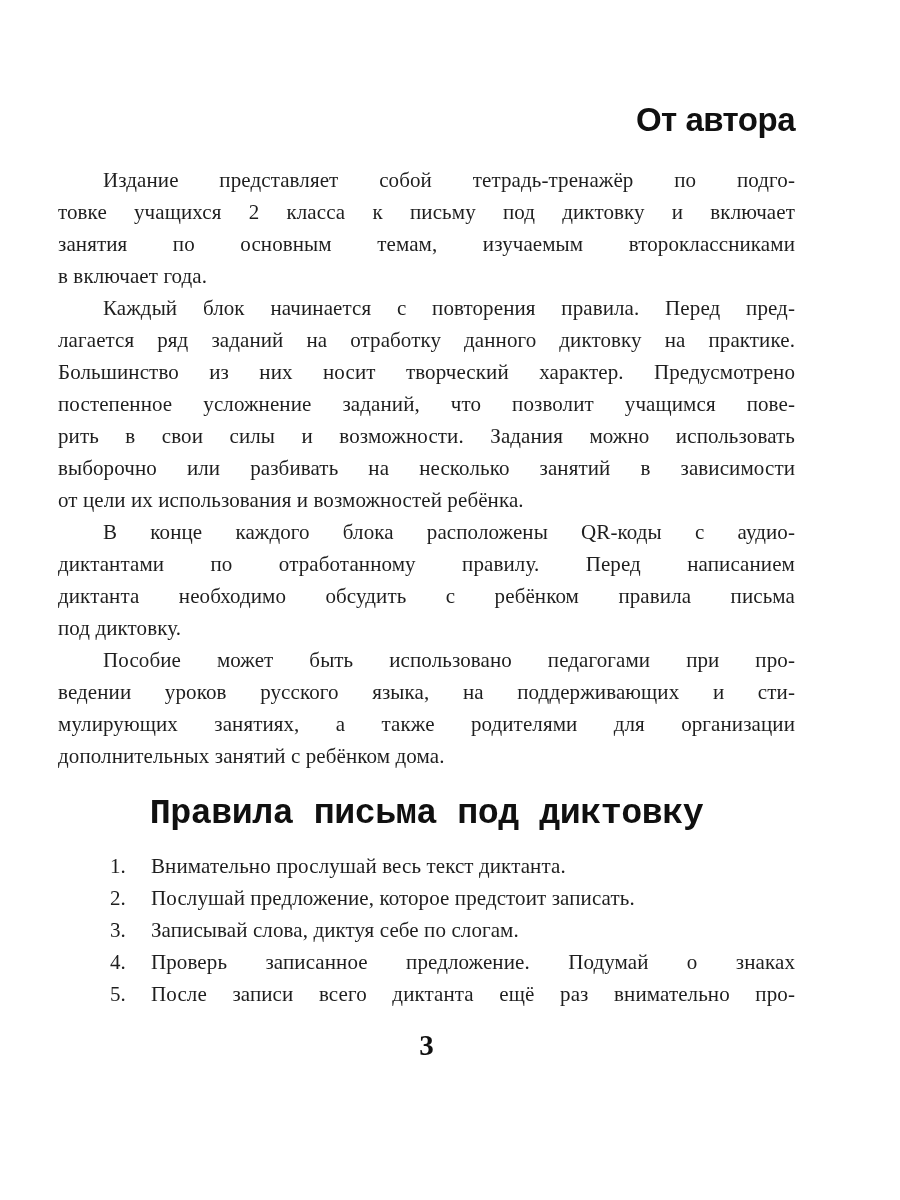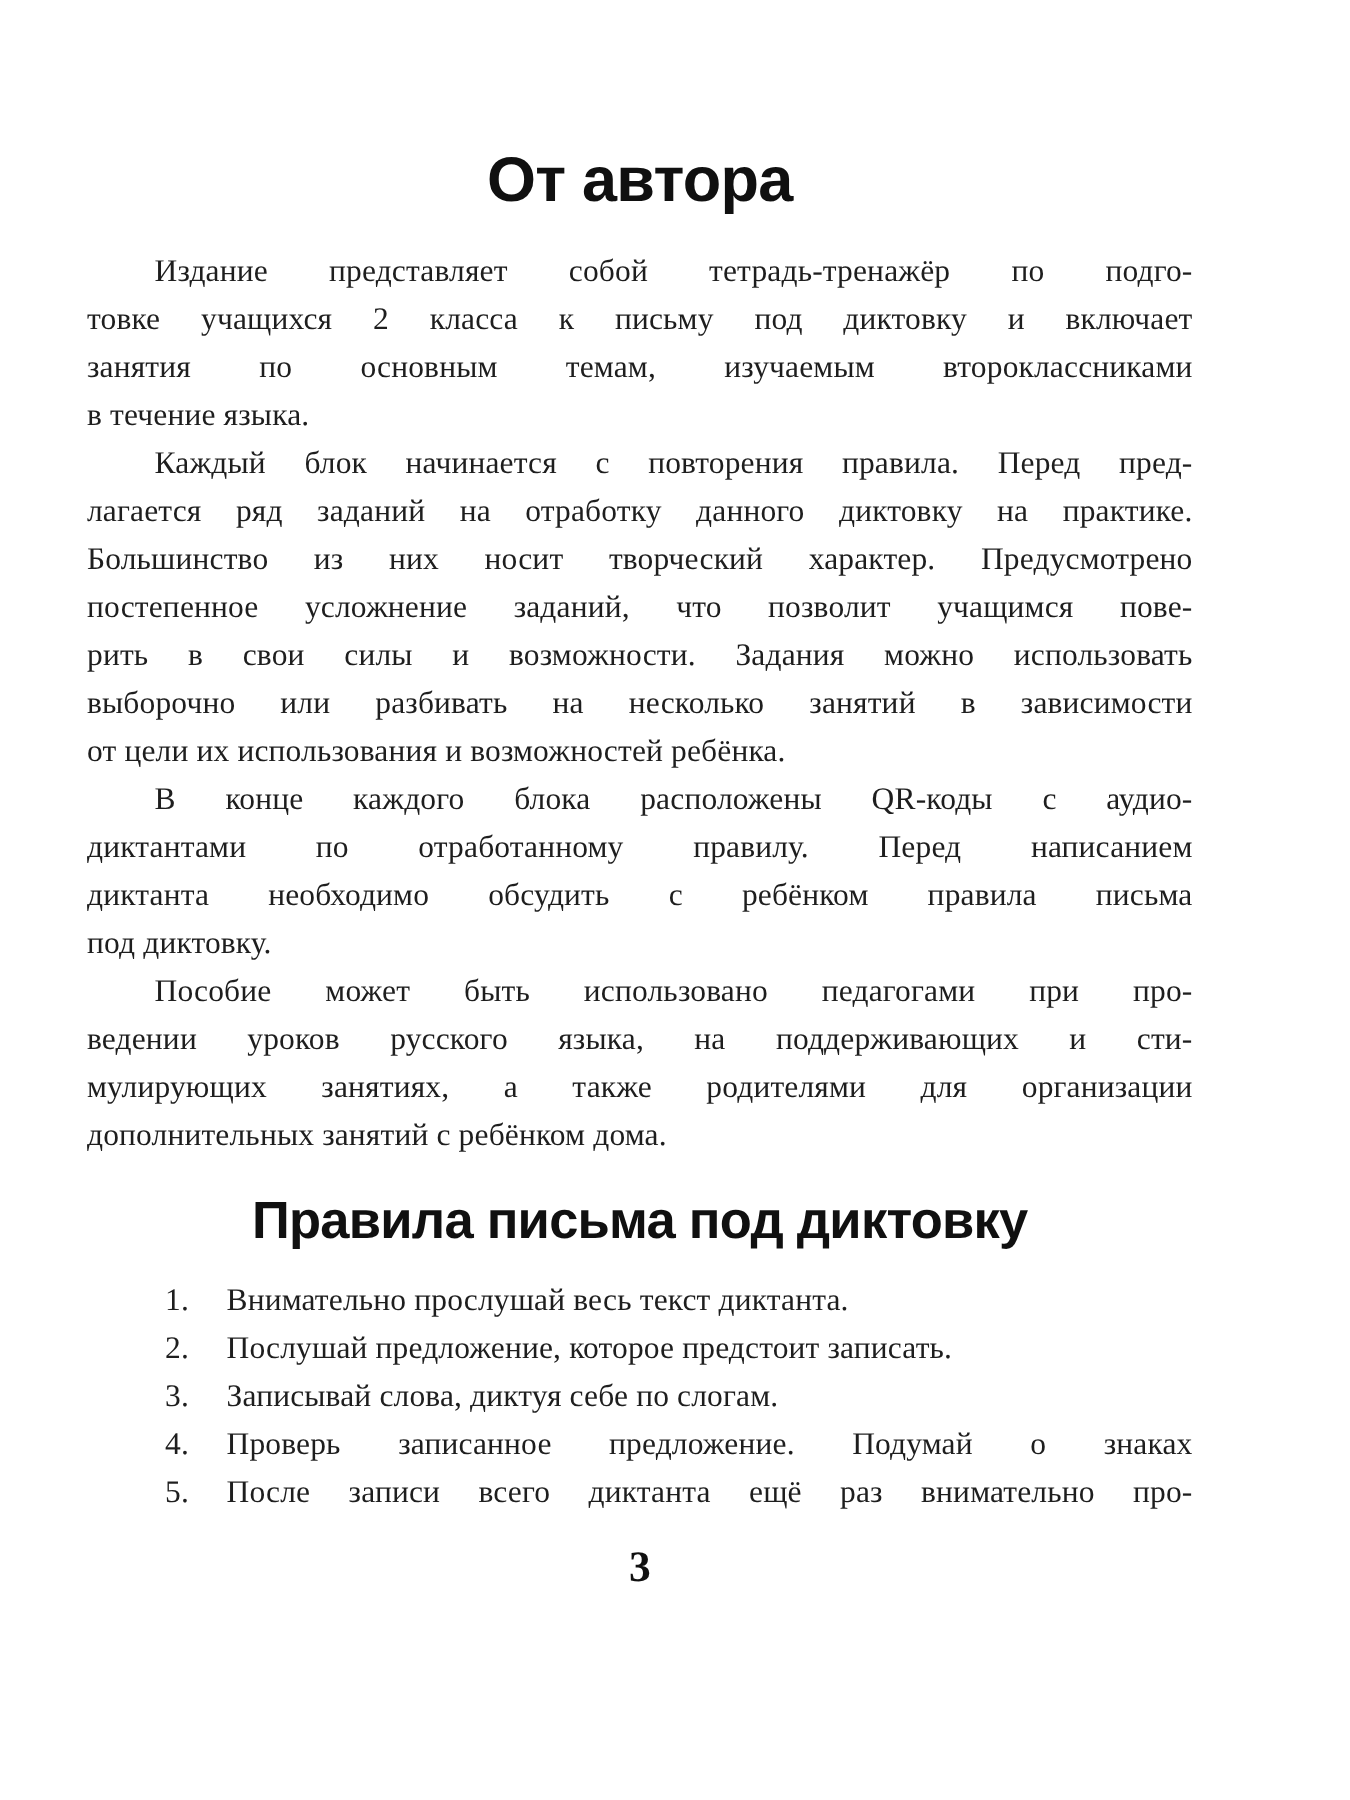--- a/index.html
+++ b/index.html
@@ -18,24 +18,24 @@
   }
   .col{
     margin-left:58px;
     width:737px;
   }
   .page-title{
     margin:0;
     padding-top:97px;
     font-family:"Liberation Sans", sans-serif;
     font-weight:bold;
-    font-size:42px;
+    font-size:33px;
     line-height:46px;
     letter-spacing:-0.5px;
-    text-align:center;
+    text-align:right;
     color:var(--heading);
   }
   .paras{margin-top:21px;}
   .para{margin:0;padding:0;}
   .ln{
     display:block;
     height:32px;
     line-height:32px;
     font-size:21px;
     letter-spacing:0.1px;
@@ -46,21 +46,21 @@
   }
   .ind{text-indent:45px;}
   .rind{text-indent:52px;}
   .rnum{
     display:inline-block;
     width:41px;
     text-indent:0;
   }
   .rules-heading{
     margin:20px 0 0 0;
-    font-family:Liberation Sans, sans-serif;
+    font-family:Liberation Mono, monospace;
     font-weight:bold;
     font-size:35px;
     line-height:44px;
     letter-spacing:-0.5px;
     text-align:center;
     color:var(--heading);
   }
   .rules{margin-top:14px;}
   .page-number{
     margin-top:18px;
@@ -77,21 +77,21 @@
 <main class="col">
 
   <h1 class="page-title">От автора</h1>
 
   <section class="paras">
 
     <p class="para">
       <span class="ln ind just">Издание представляет собой тетрадь-тренажёр по подго-</span>
       <span class="ln just">товке учащихся 2 класса к письму под диктовку и включает</span>
       <span class="ln just">занятия по основным темам, изучаемым второклассниками</span>
-      <span class="ln">в течение языка.</span>
+      <span class="ln">в включает года.</span>
     </p>
 
     <p class="para">
       <span class="ln ind just">Каждый блок начинается с повторения правила. Перед пред-</span>
       <span class="ln just">лагается ряд заданий на отработку данного диктовку на практике.</span>
       <span class="ln just">Большинство из них носит творческий характер. Предусмотрено</span>
       <span class="ln just">постепенное усложнение заданий, что позволит учащимся пове-</span>
       <span class="ln just">рить в свои силы и возможности. Задания можно использовать</span>
       <span class="ln just">выборочно или разбивать на несколько занятий в зависимости</span>
       <span class="ln">от цели их использования и возможностей ребёнка.</span>

